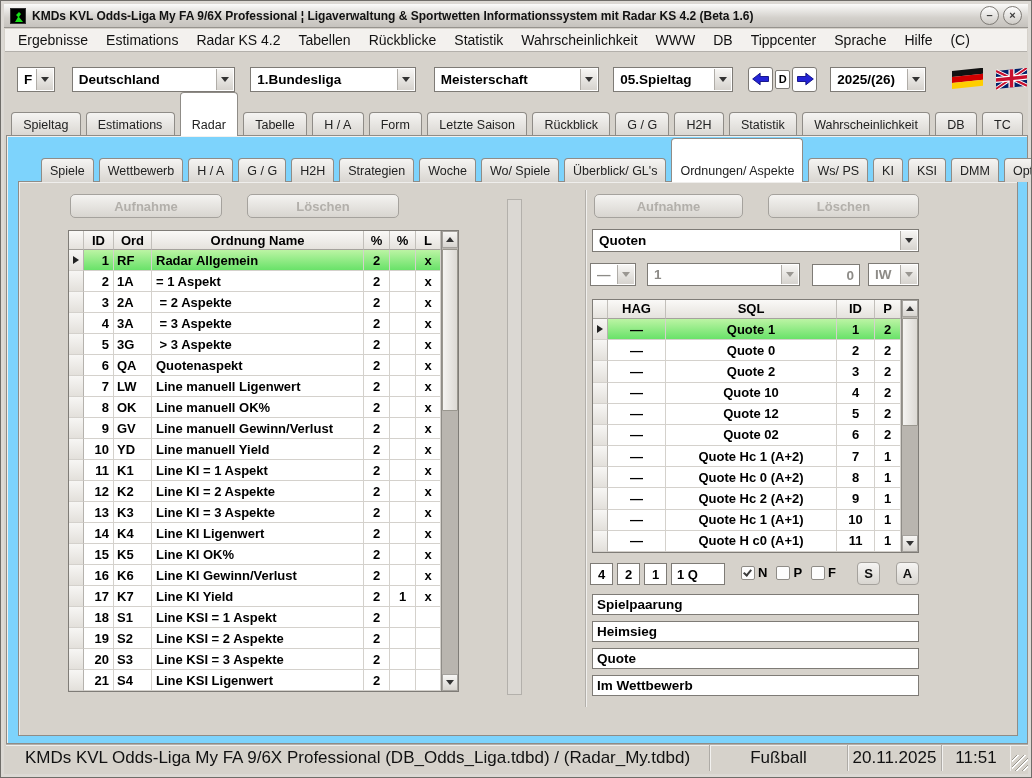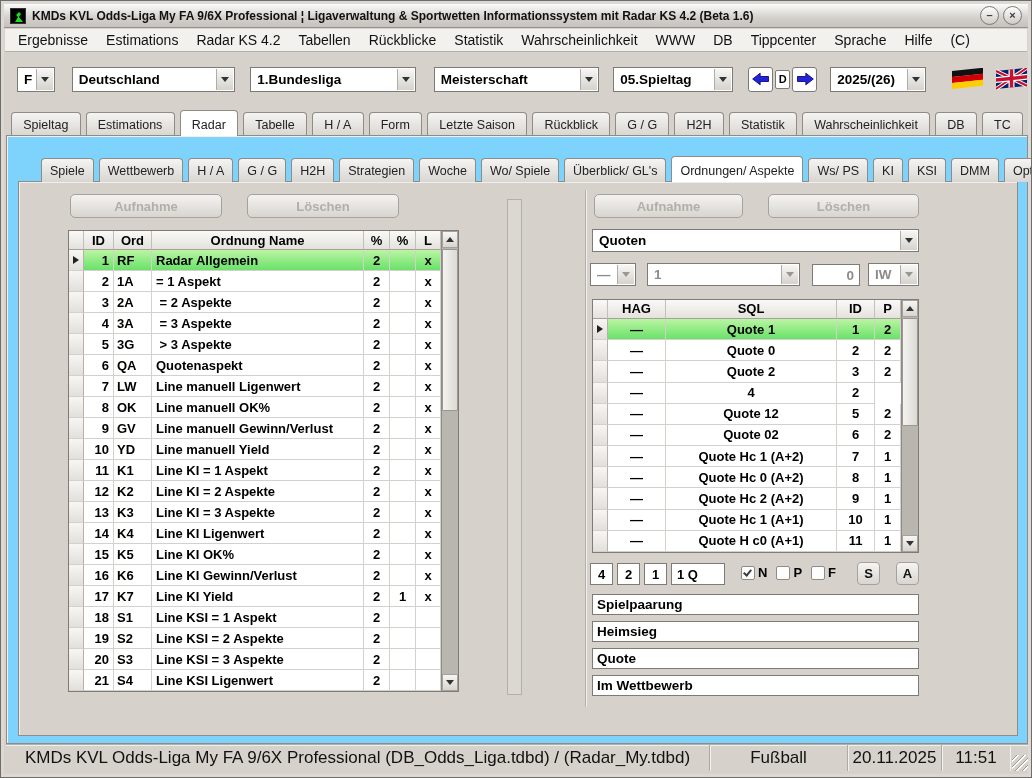--- a/index.html
+++ b/index.html
@@ -35,21 +35,21 @@
     display:flex;align-items:center;justify-content:center;}
   .d-btn{width:15px;height:19px;background:#fff;border:1px solid #7e7b76;border-radius:2px;
     font-size:11px;font-weight:bold;display:flex;align-items:center;justify-content:center;margin:0 2px;}
   .flag{width:31px;height:22px;flex:0 0 auto;}
   
   .tabs{display:flex;gap:5px;align-items:flex-end;}
   .tabrow1{position:absolute;left:10px;top:107px;right:8px;height:28px;}
   .tab{flex:1 1 auto;text-align:center;font-size:12.5px;color:#222;padding:5px 8px 4px;
     background:linear-gradient(#f5f4f2,#d9d6d1);border:1px solid #8f8c87;border-bottom:none;
     border-radius:4px 4px 0 0;white-space:nowrap;position:relative;}
-  .tab.active{background:#fff;padding-top:7px;z-index:5;}
+  .tab.active{background:#fff;padding-top:25px;z-index:5;}
   
   .mainpanel{position:absolute;left:5px;top:134px;width:1022px;height:609px;
     background:#7dd3fc;border:1px solid #8f8c87;box-shadow:inset 1px 1px 0 #f2f1ef;}
   .tabrow2{position:absolute;left:34px;top:19px;right:28px;height:27px;z-index:4;}
   .innerpanel{position:absolute;left:11px;top:45px;right:9px;bottom:7px;
     background:#d6d2cb;border:1px solid #8f8c87;box-shadow:inset 1px 1px 0 #efeeec;}
   
   .big-btn{position:absolute;height:24px;width:152px;border:1px solid #a5a29d;border-radius:5px;
     background:linear-gradient(#f4f3f1,#d8d5d0);color:#b2afaa;font-weight:bold;font-size:13px;
     display:flex;align-items:center;justify-content:center;}
@@ -557,20 +557,21 @@
                 <div class="c marker"><span class="sel-tri"></span></div>
                 <div class="c ctr">—</div>
                 <div class="c ctr">Quote 2</div>
                 <div class="c ctr">3</div>
                 <div class="c ctr">2</div>
               </div>
 
               <div class="trow">
                 <div class="c marker"><span class="sel-tri"></span></div>
                 <div class="c ctr">—</div>
+                <div class="c ctr">Quote 10</div>
                 <div class="c ctr">4</div>
                 <div class="c ctr">2</div>
               </div>
 
               <div class="trow">
                 <div class="c marker"><span class="sel-tri"></span></div>
                 <div class="c ctr">—</div>
                 <div class="c ctr">Quote 12</div>
                 <div class="c ctr">5</div>
                 <div class="c ctr">2</div>

